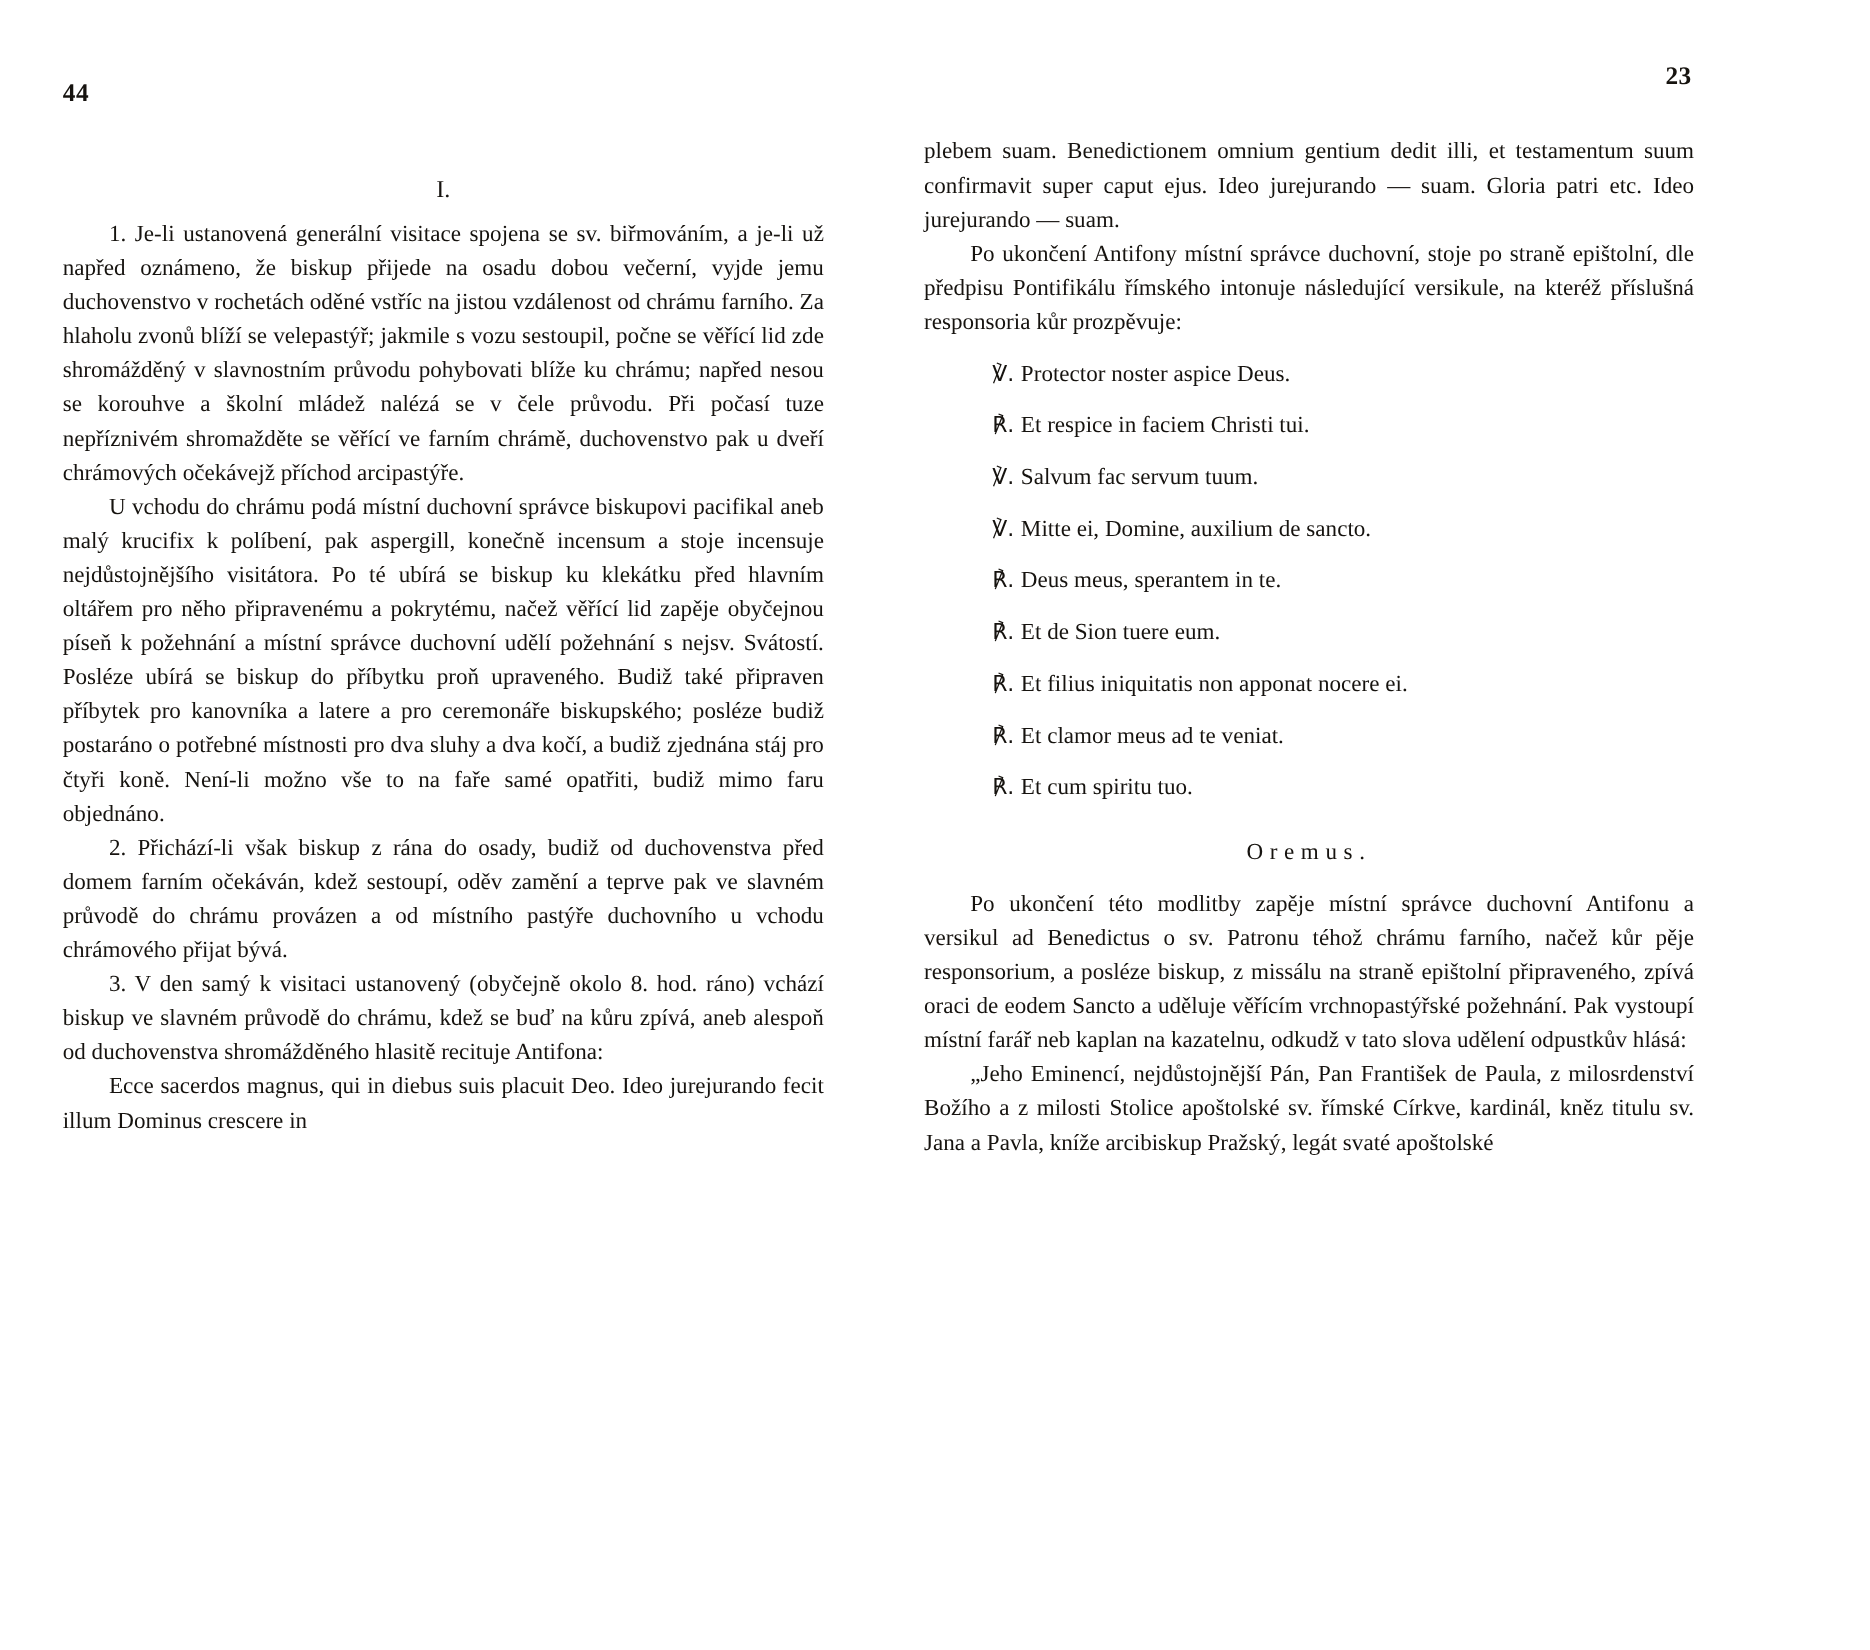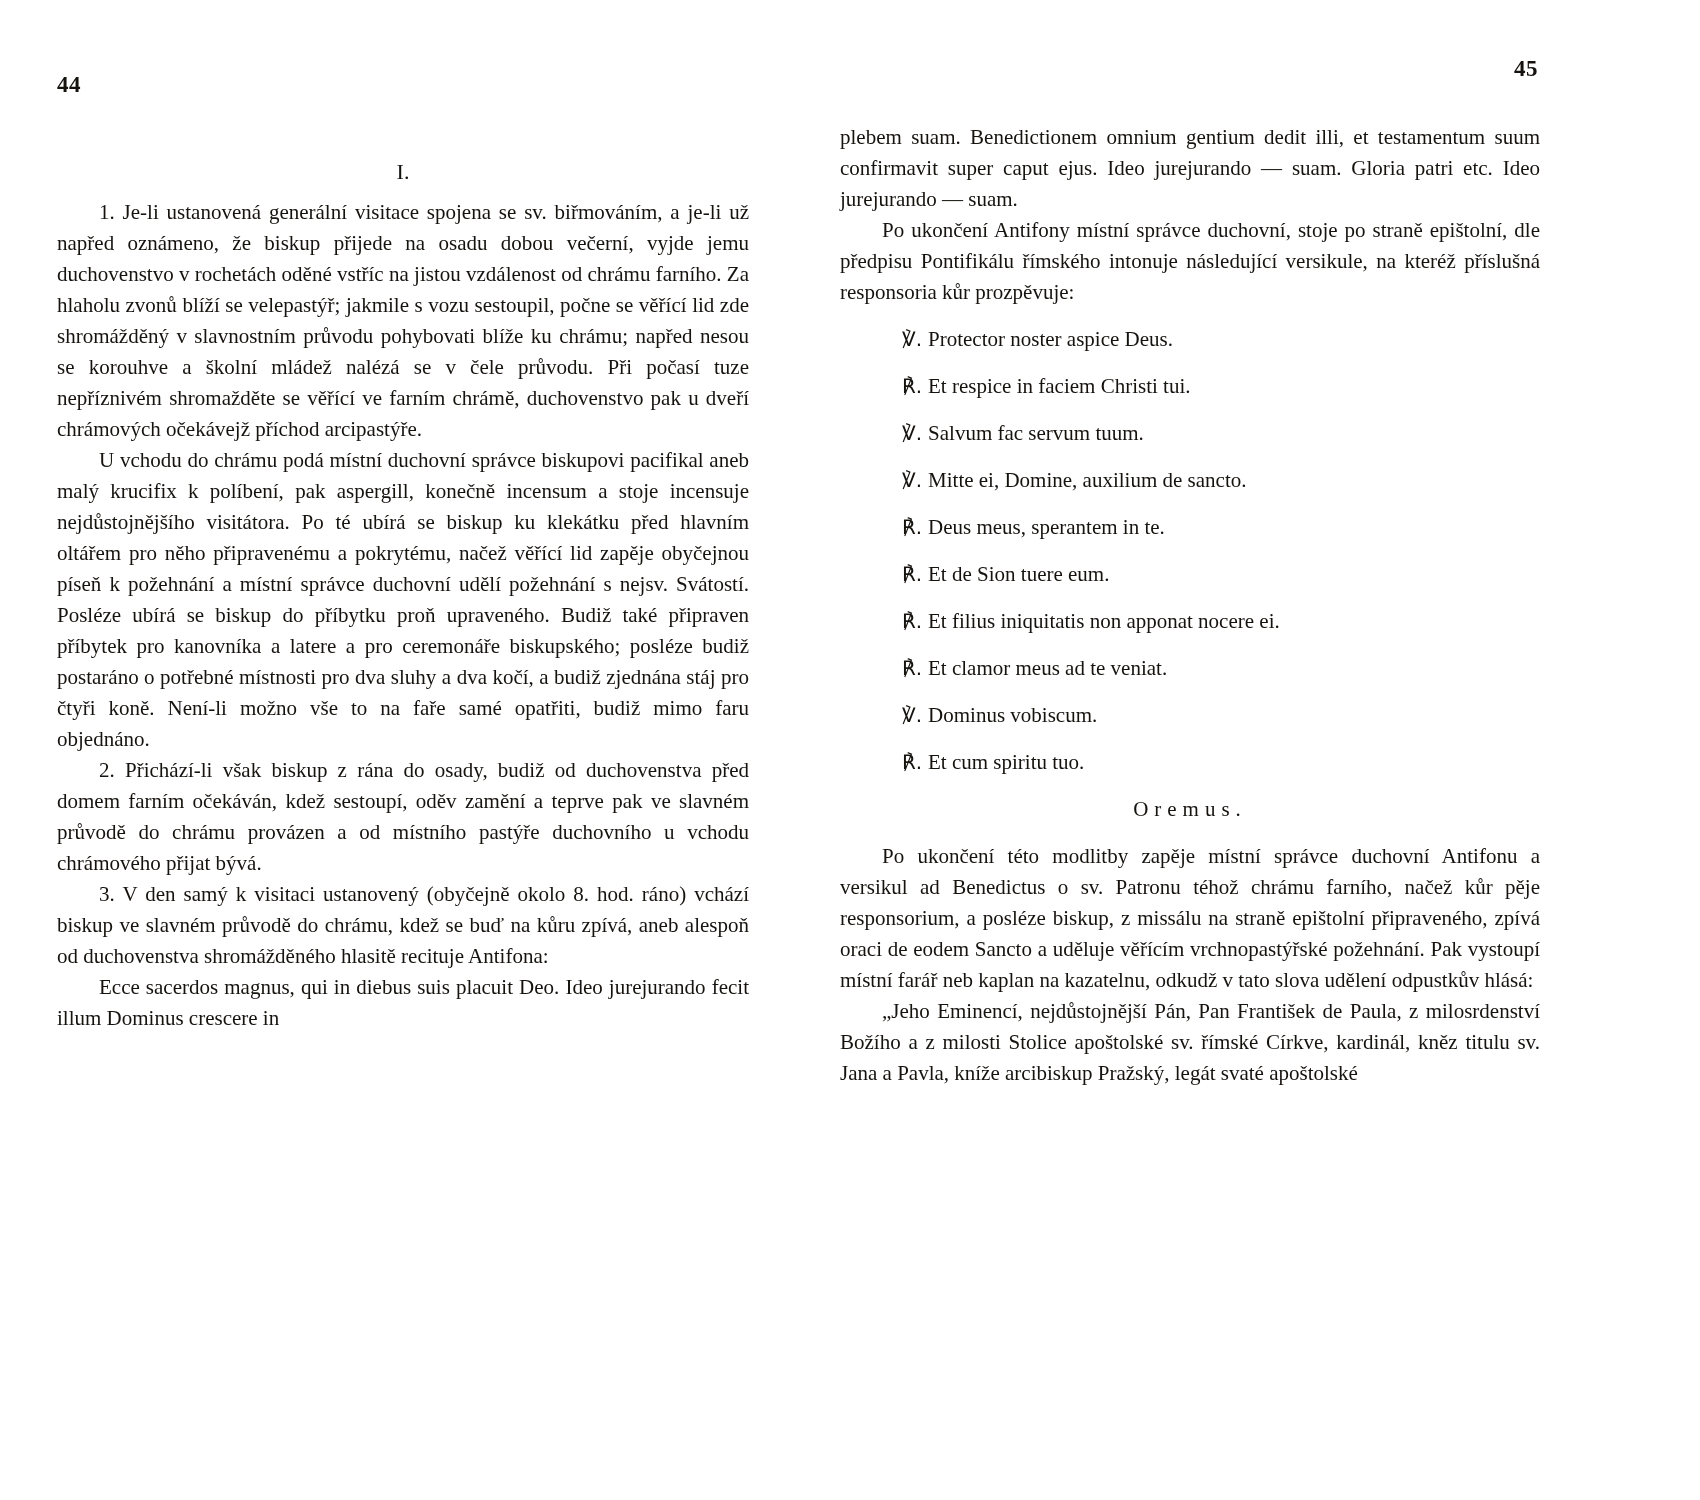--- a/index.html
+++ b/index.html
@@ -53,34 +53,34 @@
   ul.versicles li {
     white-space: nowrap;
     margin-top: 16px;
   }
   .v-mark {
     font-family: "DejaVu Sans", "DejaVu Serif", serif;
     font-size: 20px;
     padding-right: 6px;
   }
   .oremus {
-    margin: 16px 0 16px 0;
+    margin: 28px 0 16px 0;
     font-size: 21px;
     font-weight: normal;
     text-align: center;
     letter-spacing: 6px;
   }
 </style>
 </head>
 <body>
 
 <div class="spread">
 
   <div class="page-number left">44</div>
-  <div class="page-number right">45</div>
+  <div class="page-number right">23</div>
 
   <div class="col col-left">
     <h2 class="section-heading">I.</h2>
     <p class="para indent">1. Je-li ustanovená generální visitace spojena se sv. biřmováním, a je-li už napřed oznámeno, že biskup přijede na osadu dobou večerní, vyjde jemu duchovenstvo v rochetách oděné vstříc na jistou vzdálenost od chrámu farního. Za hlaholu zvonů blíží se velepastýř; jakmile s vozu sestoupil, počne se věřící lid zde shromážděný v slavnostním průvodu pohybovati blíže ku chrámu; napřed nesou se korouhve a školní mládež nalézá se v čele průvodu. Při počasí tuze nepříznivém shromažděte se věřící ve farním chrámě, duchovenstvo pak u dveří chrámových očekávejž příchod arcipastýře.</p>
     <p class="para indent">U vchodu do chrámu podá místní duchovní správce biskupovi pacifikal aneb malý krucifix k políbení, pak aspergill, konečně incensum a stoje incensuje nejdůstojnějšího visitátora. Po té ubírá se biskup ku klekátku před hlavním oltářem pro něho připravenému a pokrytému, načež věřící lid zapěje obyčejnou píseň k požehnání a místní správce duchovní udělí požehnání s nejsv. Svátostí. Posléze ubírá se biskup do příbytku proň upraveného. Budiž také připraven příbytek pro kanovníka a latere a pro ceremonáře biskupského; posléze budiž postaráno o potřebné místnosti pro dva sluhy a dva kočí, a budiž zjednána stáj pro čtyři koně. Není-li možno vše to na faře samé opatřiti, budiž mimo faru objednáno.</p>
     <p class="para indent">2. Přichází-li však biskup z rána do osady, budiž od duchovenstva před domem farním očekáván, kdež sestoupí, oděv zamění a teprve pak ve slavném průvodě do chrámu provázen a od místního pastýře duchovního u vchodu chrámového přijat bývá.</p>
     <p class="para indent">3. V den samý k visitaci ustanovený (obyčejně okolo 8. hod. ráno) vchází biskup ve slavném průvodě do chrámu, kdež se buď na kůru zpívá, aneb alespoň od duchovenstva shromážděného hlasitě recituje Antifona:</p>
     <p class="para indent">Ecce sacerdos magnus, qui in diebus suis placuit Deo. Ideo jurejurando fecit illum Dominus crescere in</p>
   </div>
 
@@ -90,21 +90,20 @@
 
     <ul class="versicles">
       <li><span class="v-mark">℣.</span><span>Protector noster aspice Deus.</span></li>
       <li><span class="v-mark">℟.</span><span>Et respice in faciem Christi tui.</span></li>
       <li><span class="v-mark">℣.</span><span>Salvum fac servum tuum.</span></li>
       <li><span class="v-mark">℣.</span><span>Mitte ei, Domine, auxilium de sancto.</span></li>
       <li><span class="v-mark">℟.</span><span>Deus meus, sperantem in te.</span></li>
       <li><span class="v-mark">℟.</span><span>Et de Sion tuere eum.</span></li>
       <li><span class="v-mark">℟.</span><span>Et filius iniquitatis non apponat nocere ei.</span></li>
       <li><span class="v-mark">℟.</span><span>Et clamor meus ad te veniat.</span></li>
-      <li><span class="v-mark">℣.</span><span>Dominus vobiscum.</span></li>
       <li><span class="v-mark">℟.</span><span>Et cum spiritu tuo.</span></li>
     </ul>
 
     <h3 class="oremus">Oremus.</h3>
 
     <p class="para indent">Po ukončení této modlitby zapěje místní správce duchovní Antifonu a versikul ad Benedictus o sv. Patronu téhož chrámu farního, načež kůr pěje responsorium, a posléze biskup, z missálu na straně epištolní připraveného, zpívá oraci de eodem Sancto a uděluje věřícím vrchnopastýřské požehnání. Pak vystoupí místní farář neb kaplan na kazatelnu, odkudž v tato slova udělení odpustkův hlásá:</p>
     <p class="para indent">„Jeho Eminencí, nejdůstojnější Pán, Pan František de Paula, z milosrdenství Božího a z milosti Stolice apoštolské sv. římské Církve, kardinál, kněz titulu sv. Jana a Pavla, kníže arcibiskup Pražský, legát svaté apoštolské</p>
   </div>
 
 </div>

